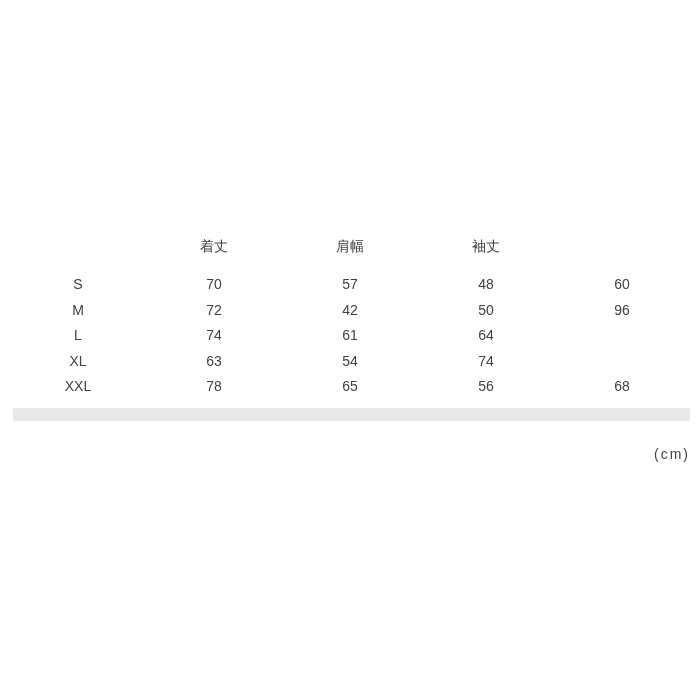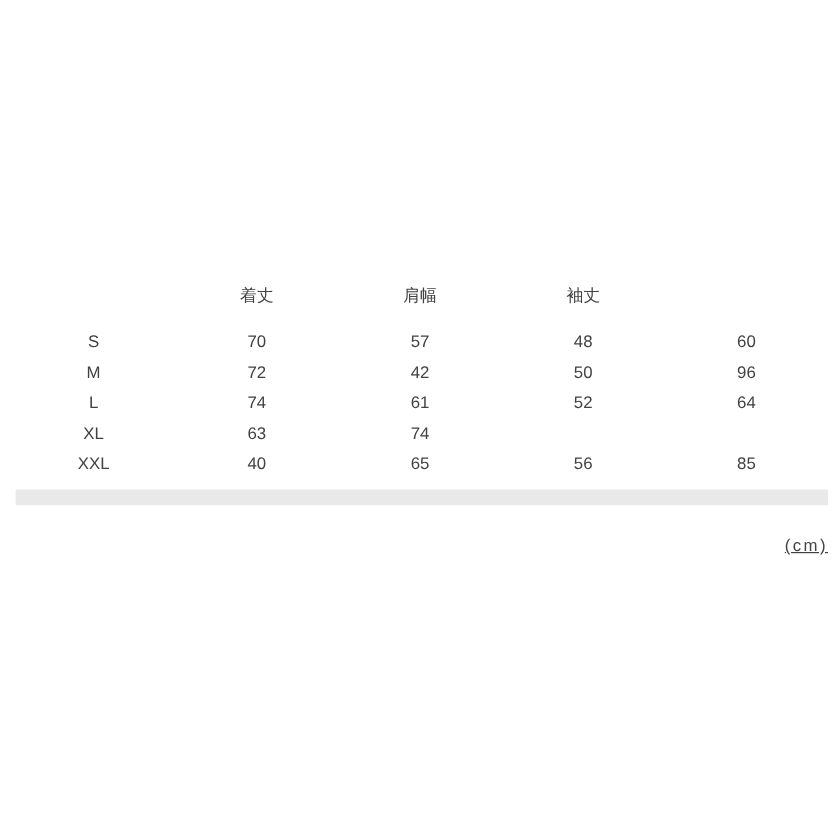--- a/index.html
+++ b/index.html
@@ -53,21 +53,20 @@
     background: #e9e9e9;
     border-radius: 1px;
   }
   .unit {
     position: absolute;
     right: 10px;
     top: 446px;
     font-size: 14px;
     letter-spacing: 2px;
     text-align: left;
-    text-decoration: underline;
   }
 </style>
 </head>
 <body>
 
 <div class="canvas">
 
   <div class="table-header">
     <div class="cell"></div>
     <div class="cell">着丈</div>
@@ -87,34 +86,34 @@
       <div class="cell">M</div>
       <div class="cell">72</div>
       <div class="cell">42</div>
       <div class="cell">50</div>
       <div class="cell">96</div>
     </div>
     <div class="row">
       <div class="cell">L</div>
       <div class="cell">74</div>
       <div class="cell">61</div>
-      <div class="cell">52</div>
       <div class="cell">64</div>
     </div>
     <div class="row">
       <div class="cell">XL</div>
       <div class="cell">63</div>
+      <div class="cell">54</div>
       <div class="cell">74</div>
     </div>
     <div class="row">
       <div class="cell">XXL</div>
-      <div class="cell">40</div>
+      <div class="cell">78</div>
       <div class="cell">65</div>
       <div class="cell">56</div>
-      <div class="cell">85</div>
+      <div class="cell">68</div>
     </div>
   </div>
 
   <div class="scrollbar"></div>
 
   <div class="unit">(cm)</div>
 
 </div>
 
 </body></html>

